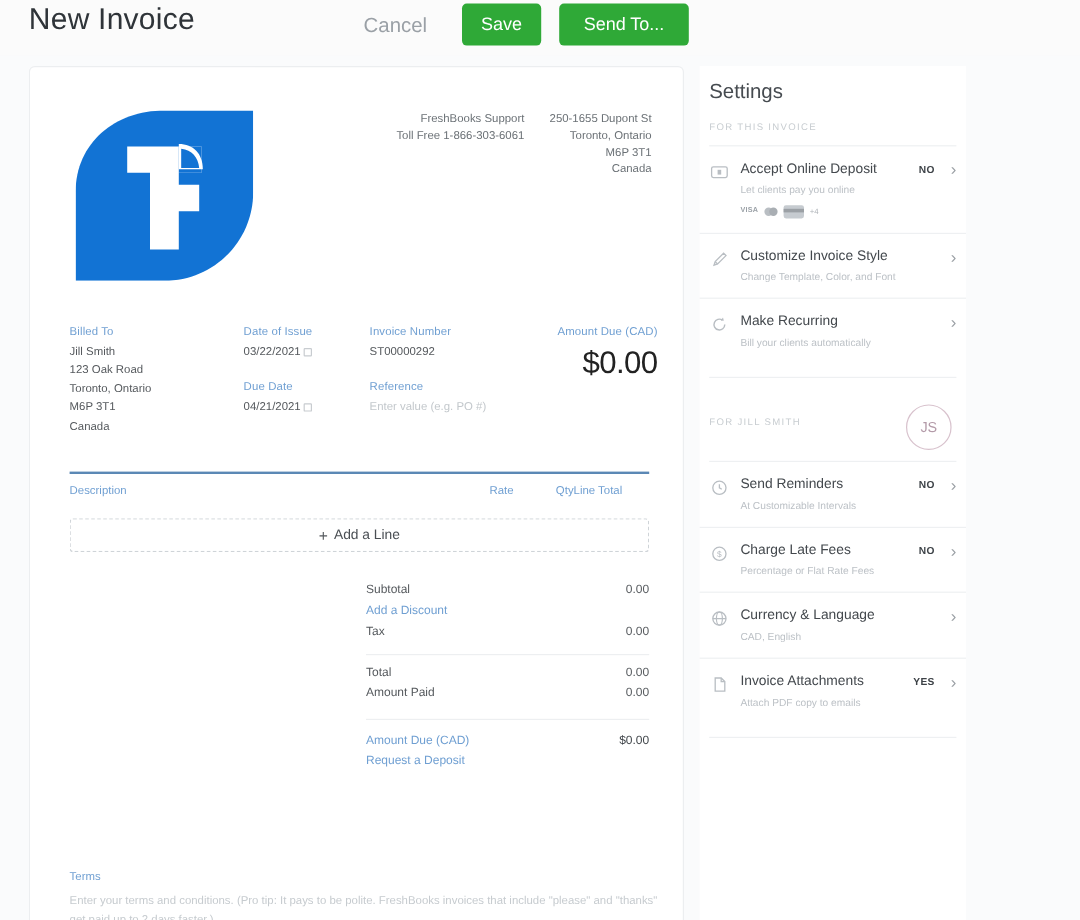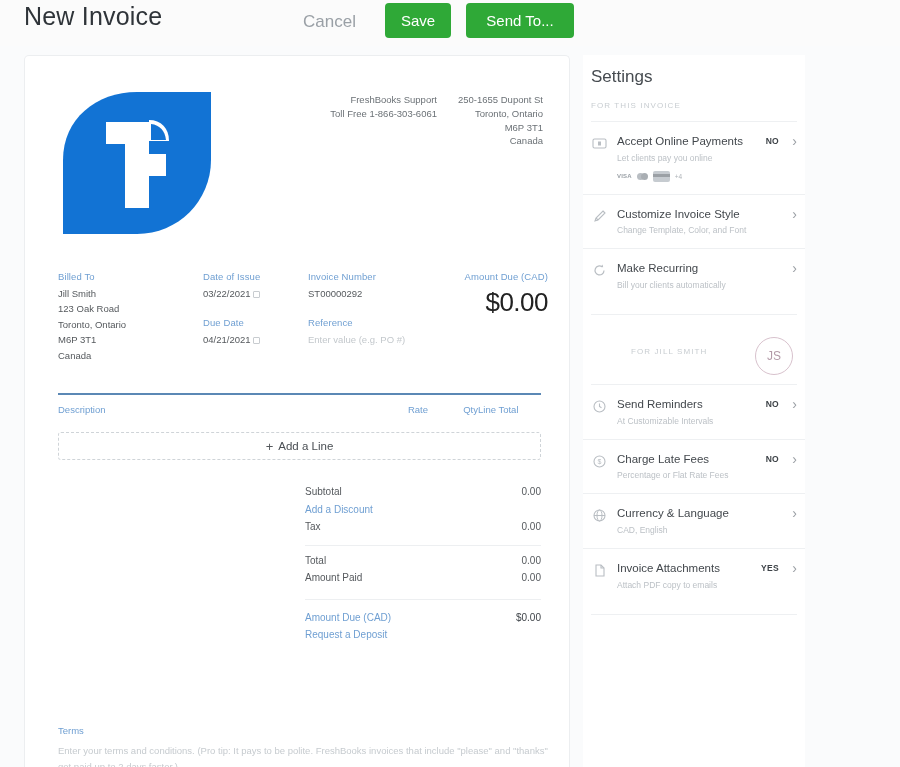--- a/index.html
+++ b/index.html
@@ -218,21 +218,21 @@
   .avatar-wrap {
     position: relative; height: 0;
   }
   .avatar {
     position: absolute; right: 12px; top: -19px;
     width: 38px; height: 38px; border-radius: 50%;
     border: 1px solid #d8c2cd;
     display: flex; align-items: center; justify-content: center;
     font-size: 12px; color: #b39aa8;
   }
-  .set-gap { height: 58px; margin-left: 40px; }
+  .set-gap { height: 58px; }
   svg { display: block; }
 </style>
 </head>
 <body>
 
 <div class="page">
 
   <div class="topbar">
     <div class="app-title">New Invoice</div>
     <button class="btn-cancel">Cancel</button>
@@ -355,21 +355,21 @@
     <div class="set-section-lbl">FOR THIS INVOICE</div>
     <div class="set-divider"></div>
 
     <div class="set-item">
       <span class="si-icon">
         <svg viewBox="0 0 15 15" width="15" height="15">
             <rect x="1" y="3" width="13" height="9" rx="1.5" fill="none" stroke="#b9bec3" stroke-width="1.1"></rect>
             <rect x="6" y="5.5" width="3" height="4" fill="#b9bec3"></rect>
           </svg>
       </span>
-      <div class="si-title">Accept Online Payments</div>
+      <div class="si-title">Accept Online Deposit</div>
       <div class="si-sub">Let clients pay you online</div>
       <div class="pay-icons">
         <span class="pi-visa">VISA</span>
         <span class="pi-mc">
             <i></i>
             <i></i>
           </span>
         <span class="pi-card"></span>
         <span class="pi-more">+4</span>
       </div>

